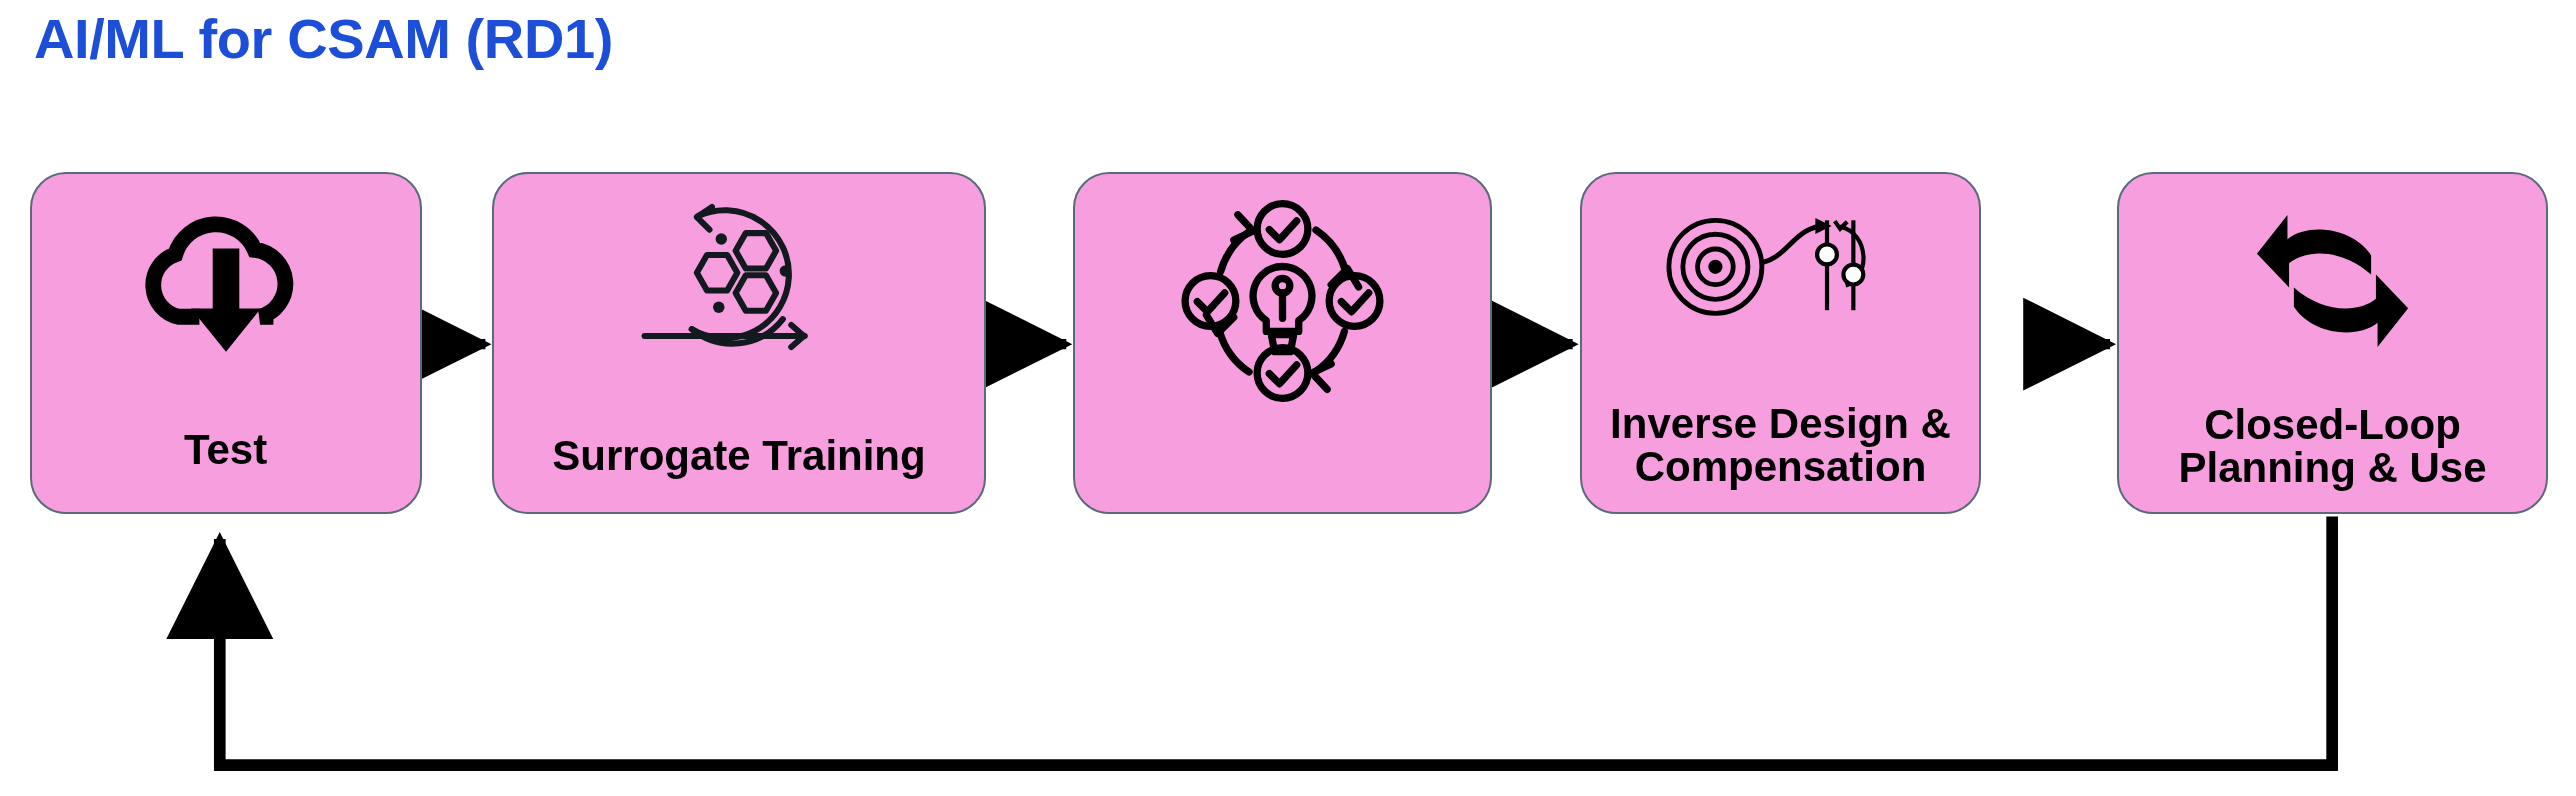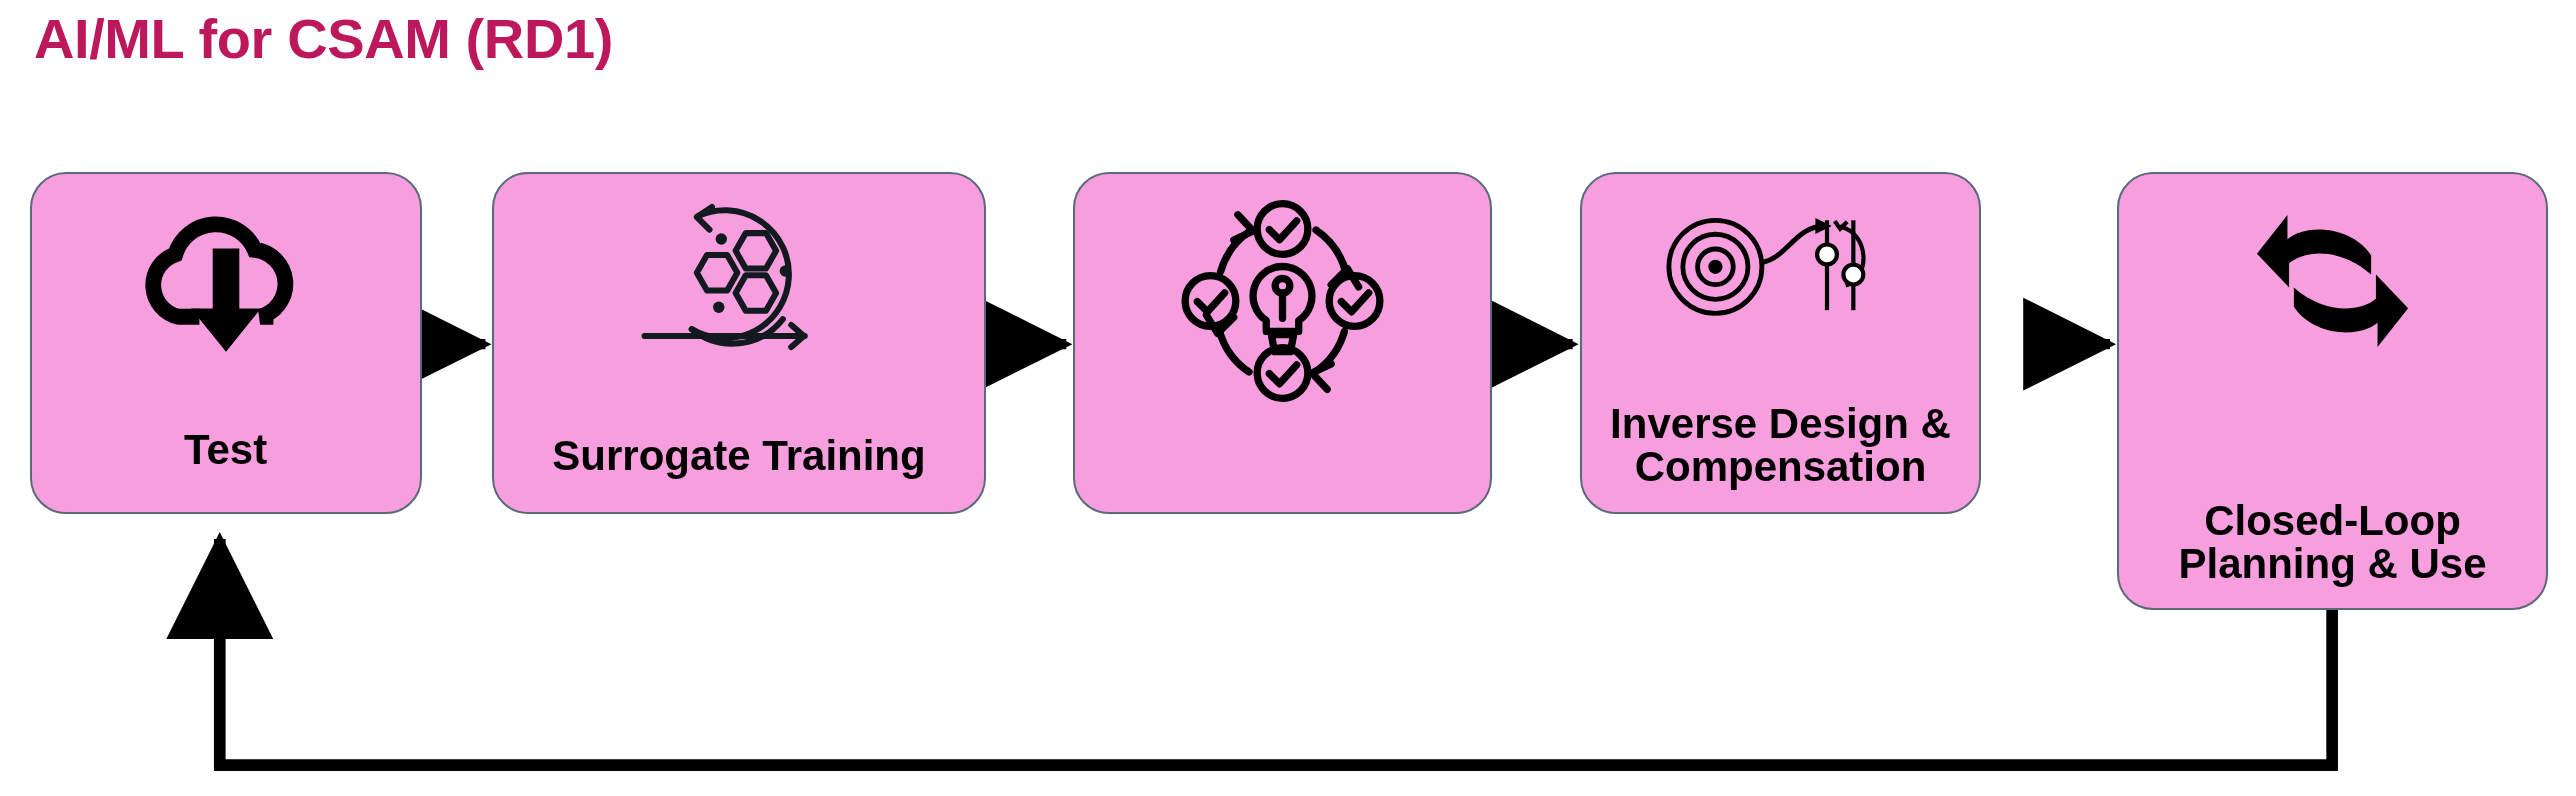--- a/index.html
+++ b/index.html
@@ -3,21 +3,21 @@
 <meta charset="utf-8">
 <style>
   html,body{margin:0;padding:0;background:#ffffff;}
   body{
     width:2576px;height:797px;position:relative;overflow:hidden;
     font-family:"Liberation Sans","DejaVu Sans",sans-serif;
     -webkit-font-smoothing:antialiased;
   }
   #title{
     position:absolute;left:34px;top:6.2px;
-    font-size:56px;font-weight:bold;color:#be185d;
+    font-size:56px;font-weight:bold;color:#1d4ed8;
     letter-spacing:-0.4px;white-space:nowrap;
   }
   #flow{position:absolute;left:0;top:0;width:2576px;height:797px;}
 
   .node{
     position:absolute;
     background:#F79EDE;
     border:2.3px solid #5a6a7a;
     border-radius:36px;
     box-sizing:border-box;
@@ -38,21 +38,21 @@
     padding:0 4.7px;
     box-sizing:border-box;
     white-space:pre-line;
   }
 
   
   #node-data      {left:29.5px;  top:172px; width:392px; height:342px;}
   #node-surrogate {left:492px; top:172px; width:494px; height:342px;align-items:flex-end;}
   #node-test      {left:1073px;top:172px; width:419px; height:342px;}
   #node-inverse   {left:1580px;top:172px; width:401px; height:342px;}
-  #node-closed    {left:2117px;top:172px; width:431px; height:438px;}
+  #node-closed    {left:2117px;top:172px; width:431px; height:342px;}
 
   #node-data .icon-wrap      {padding-top:28px;}
   #node-surrogate .icon-wrap {padding-top:22px;}
   #node-test .icon-wrap      {padding-top:23px;}
   #node-inverse .icon-wrap   {padding-top:37px;}
   #node-closed .icon-wrap    {padding-top:33px;}
 
   #node-data .label      {bottom:40px;}
   #node-surrogate .label {bottom:34px;}
   #node-test .label      {bottom:34px;}

